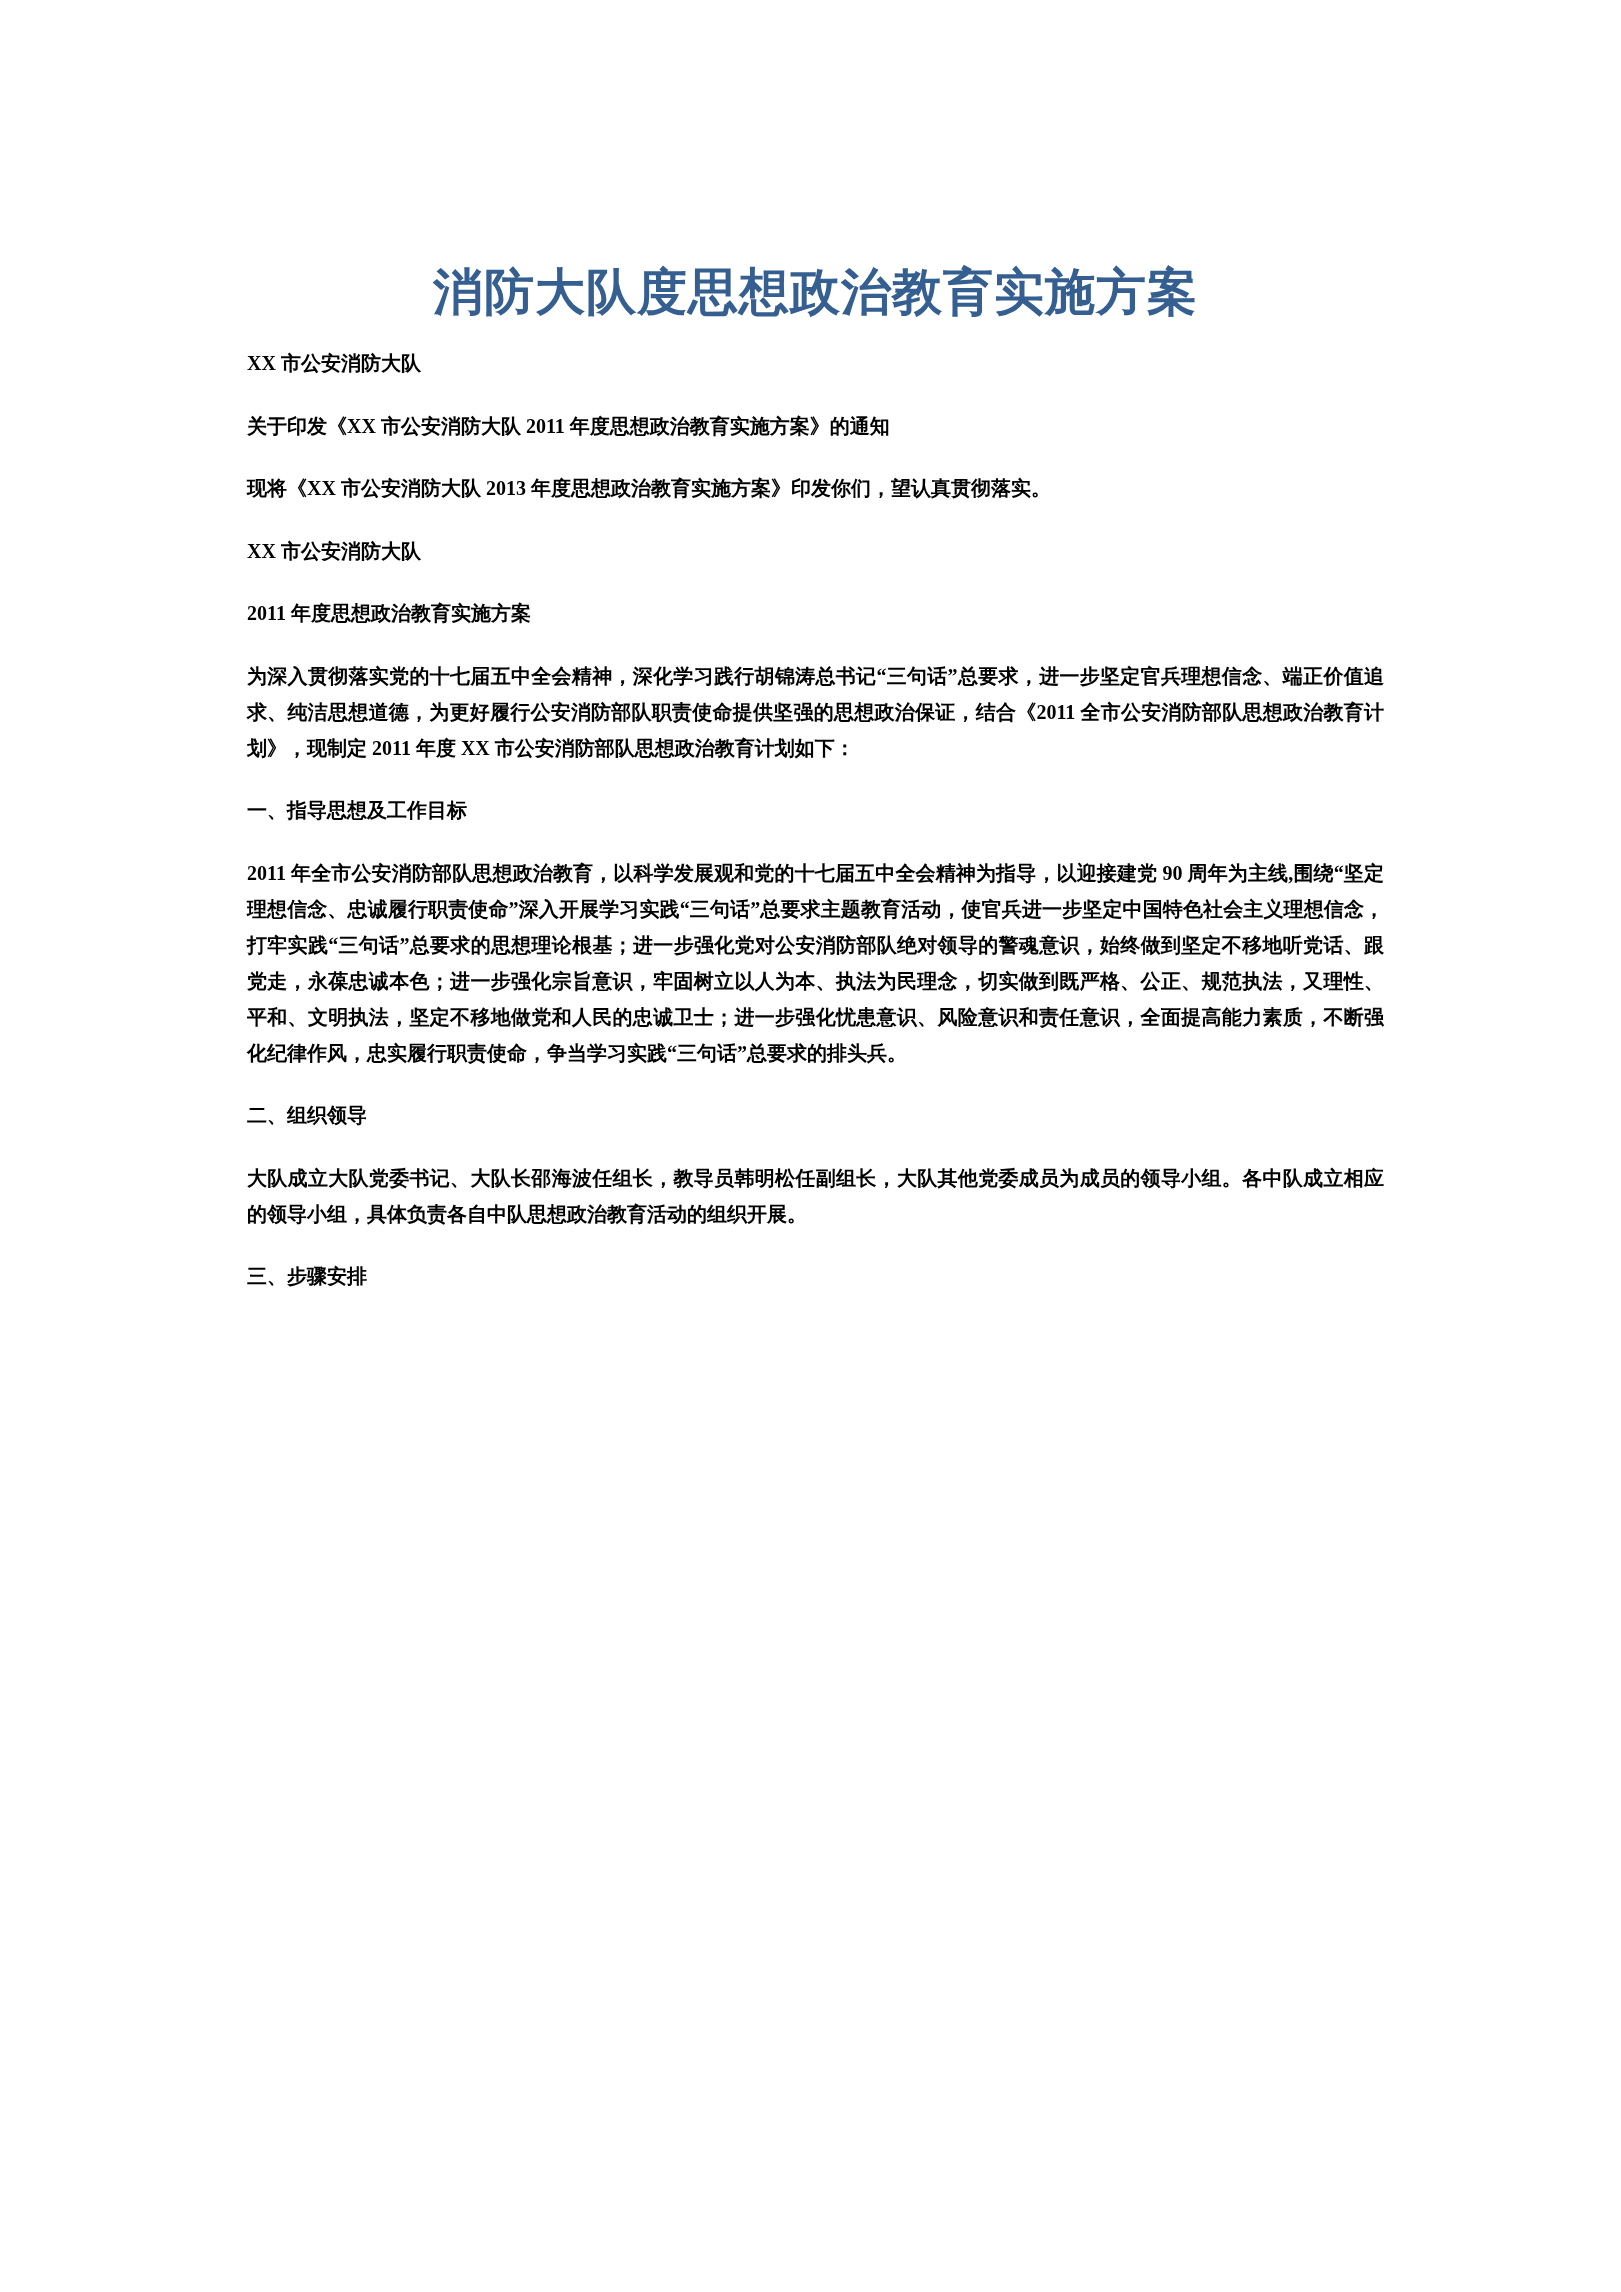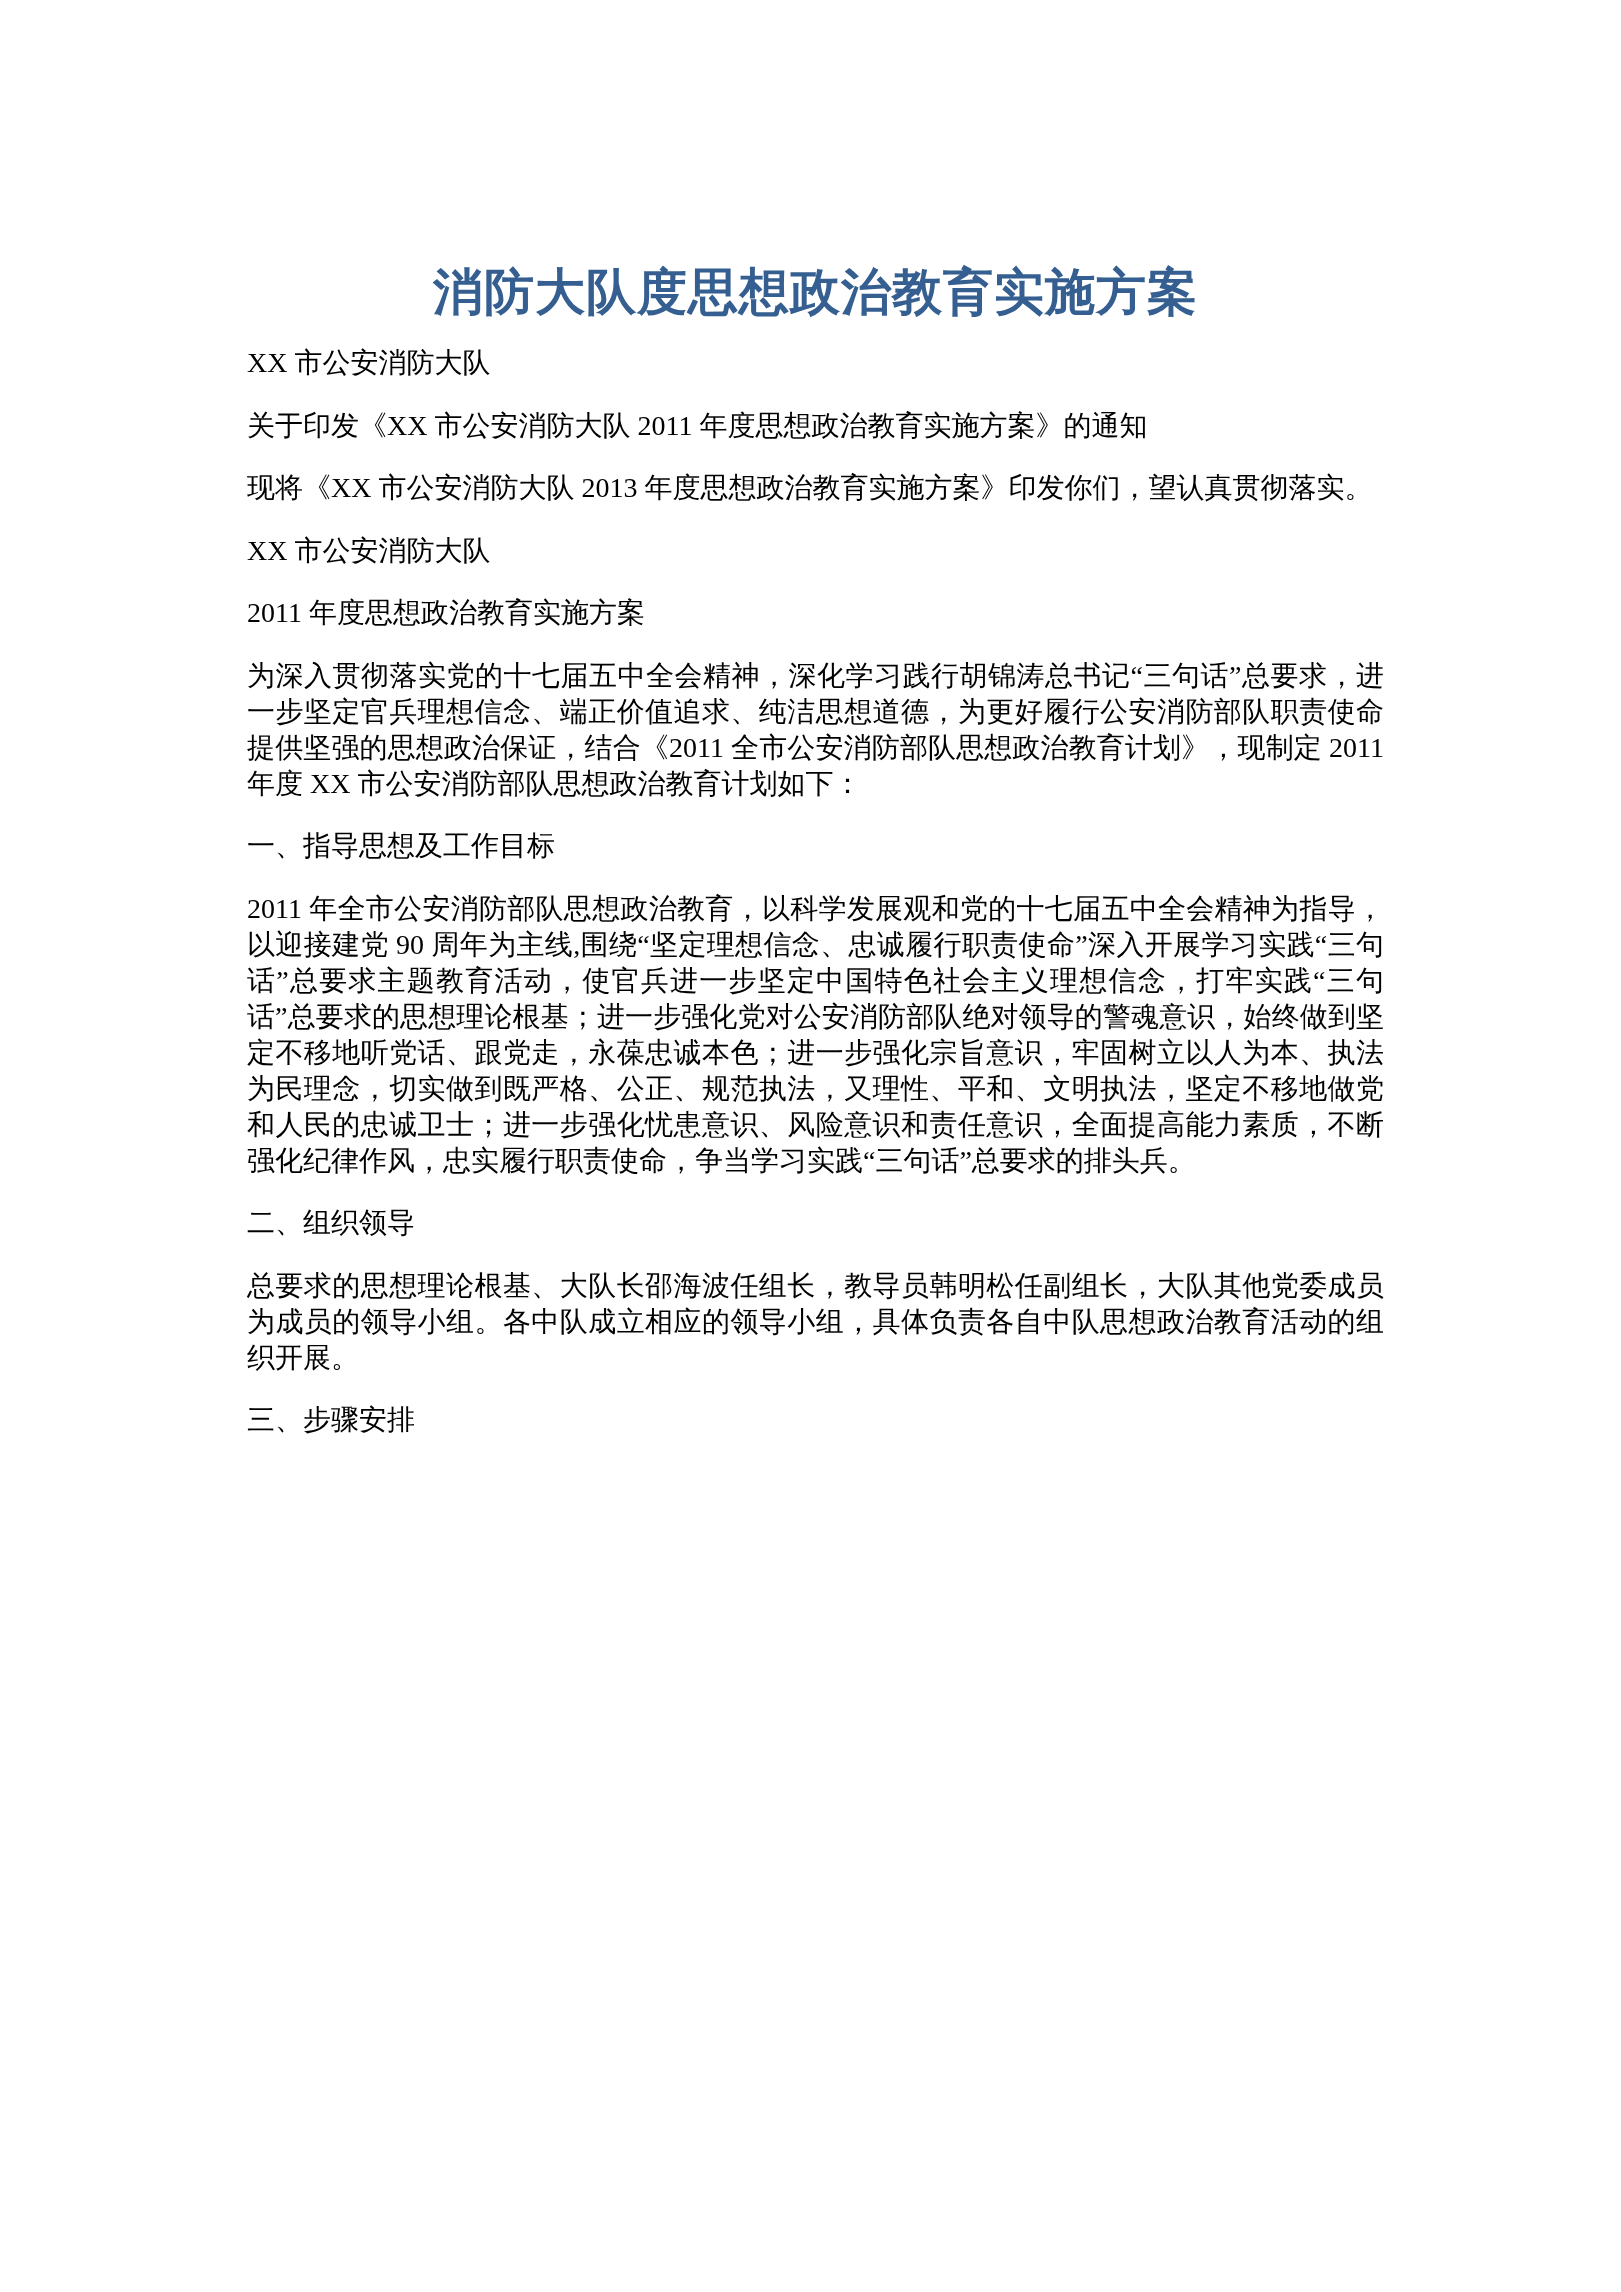--- a/index.html
+++ b/index.html
@@ -35,25 +35,26 @@
     margin: 0;
     letter-spacing: 1px;
   }
   .body {
     position: absolute;
     left: 0;
     top: 345px;
     width: 1137px;
   }
   .para {
-    font-size: 28px;
+    font-size: 20px;
     line-height: 36px;
     margin: 0 0 26.5px 0;
     text-align: justify;
     word-break: break-all;
+    font-weight: bold;
   }
   .para.single {
     margin-bottom: 26.5px;
   }
 </style>
 </head>
 <body>
 
 <div class="page">
   <h1 class="doc-title" style="color: rgb(54, 95, 145);">消防大队度思想政治教育实施方案</h1>
@@ -61,17 +62,17 @@
   <div class="body">
     <p class="para single">XX 市公安消防大队</p>
     <p class="para single">关于印发《XX 市公安消防大队 2011 年度思想政治教育实施方案》的通知</p>
     <p class="para">现将《XX 市公安消防大队 2013 年度思想政治教育实施方案》印发你们，望认真贯彻落实。</p>
     <p class="para single">XX 市公安消防大队</p>
     <p class="para single">2011 年度思想政治教育实施方案</p>
     <p class="para">为深入贯彻落实党的十七届五中全会精神，深化学习践行胡锦涛总书记“三句话”总要求，进一步坚定官兵理想信念、端正价值追求、纯洁思想道德，为更好履行公安消防部队职责使命提供坚强的思想政治保证，结合《2011 全市公安消防部队思想政治教育计划》，现制定 2011 年度 XX 市公安消防部队思想政治教育计划如下：</p>
     <p class="para single">一、指导思想及工作目标</p>
     <p class="para">2011 年全市公安消防部队思想政治教育，以科学发展观和党的十七届五中全会精神为指导，以迎接建党 90 周年为主线,围绕“坚定理想信念、忠诚履行职责使命”深入开展学习实践“三句话”总要求主题教育活动，使官兵进一步坚定中国特色社会主义理想信念，打牢实践“三句话”总要求的思想理论根基；进一步强化党对公安消防部队绝对领导的警魂意识，始终做到坚定不移地听党话、跟党走，永葆忠诚本色；进一步强化宗旨意识，牢固树立以人为本、执法为民理念，切实做到既严格、公正、规范执法，又理性、平和、文明执法，坚定不移地做党和人民的忠诚卫士；进一步强化忧患意识、风险意识和责任意识，全面提高能力素质，不断强化纪律作风，忠实履行职责使命，争当学习实践“三句话”总要求的排头兵。</p>
     <p class="para single">二、组织领导</p>
-    <p class="para">总要求的思想理论根基、大队长邵海波任组长，教导员韩明松任副组长，大队其他党委成员为成员的领导小组。各中队成立相应的领导小组，具体负责各自中队思想政治教育活动的组织开展。</p>
+    <p class="para">大队成立大队党委书记、大队长邵海波任组长，教导员韩明松任副组长，大队其他党委成员为成员的领导小组。各中队成立相应的领导小组，具体负责各自中队思想政治教育活动的组织开展。</p>
     <p class="para single">三、步骤安排</p>
   </div>
 </div>
 
 
 </body></html>

